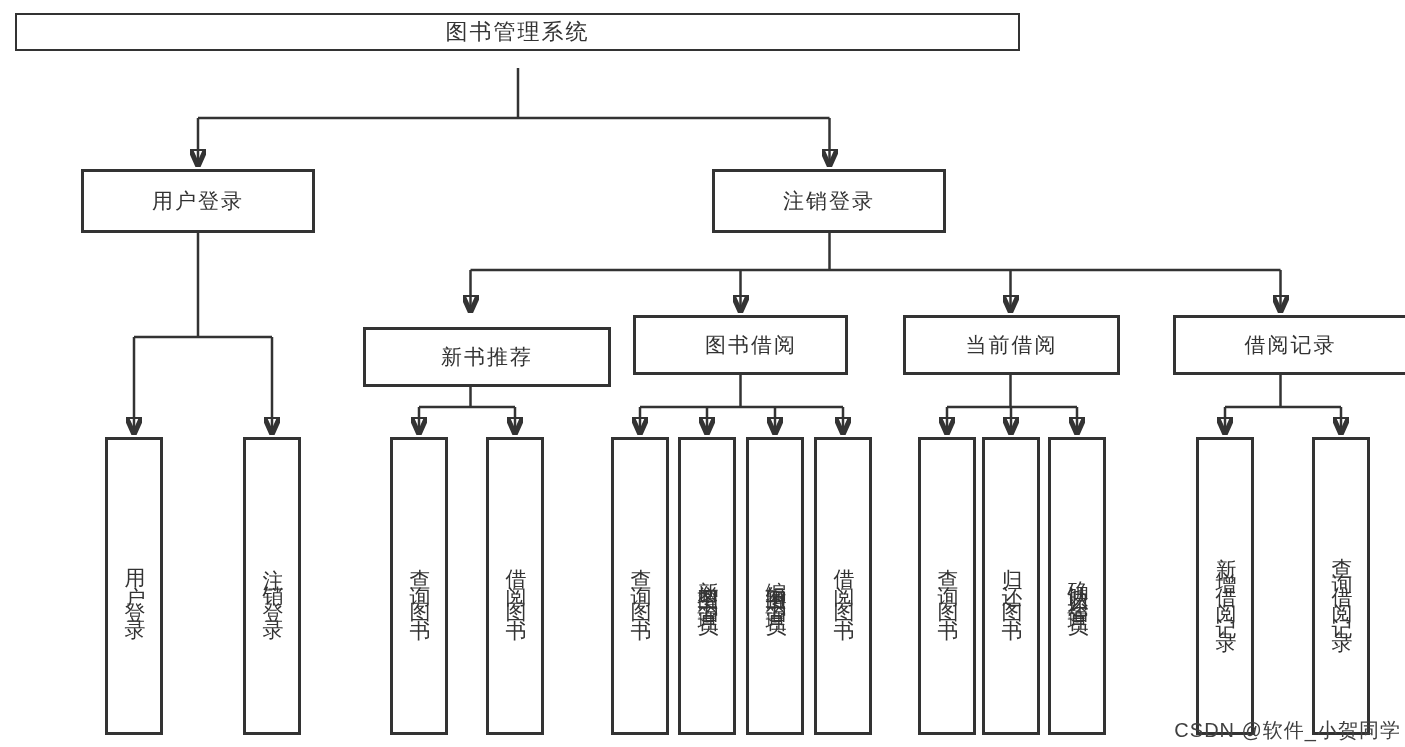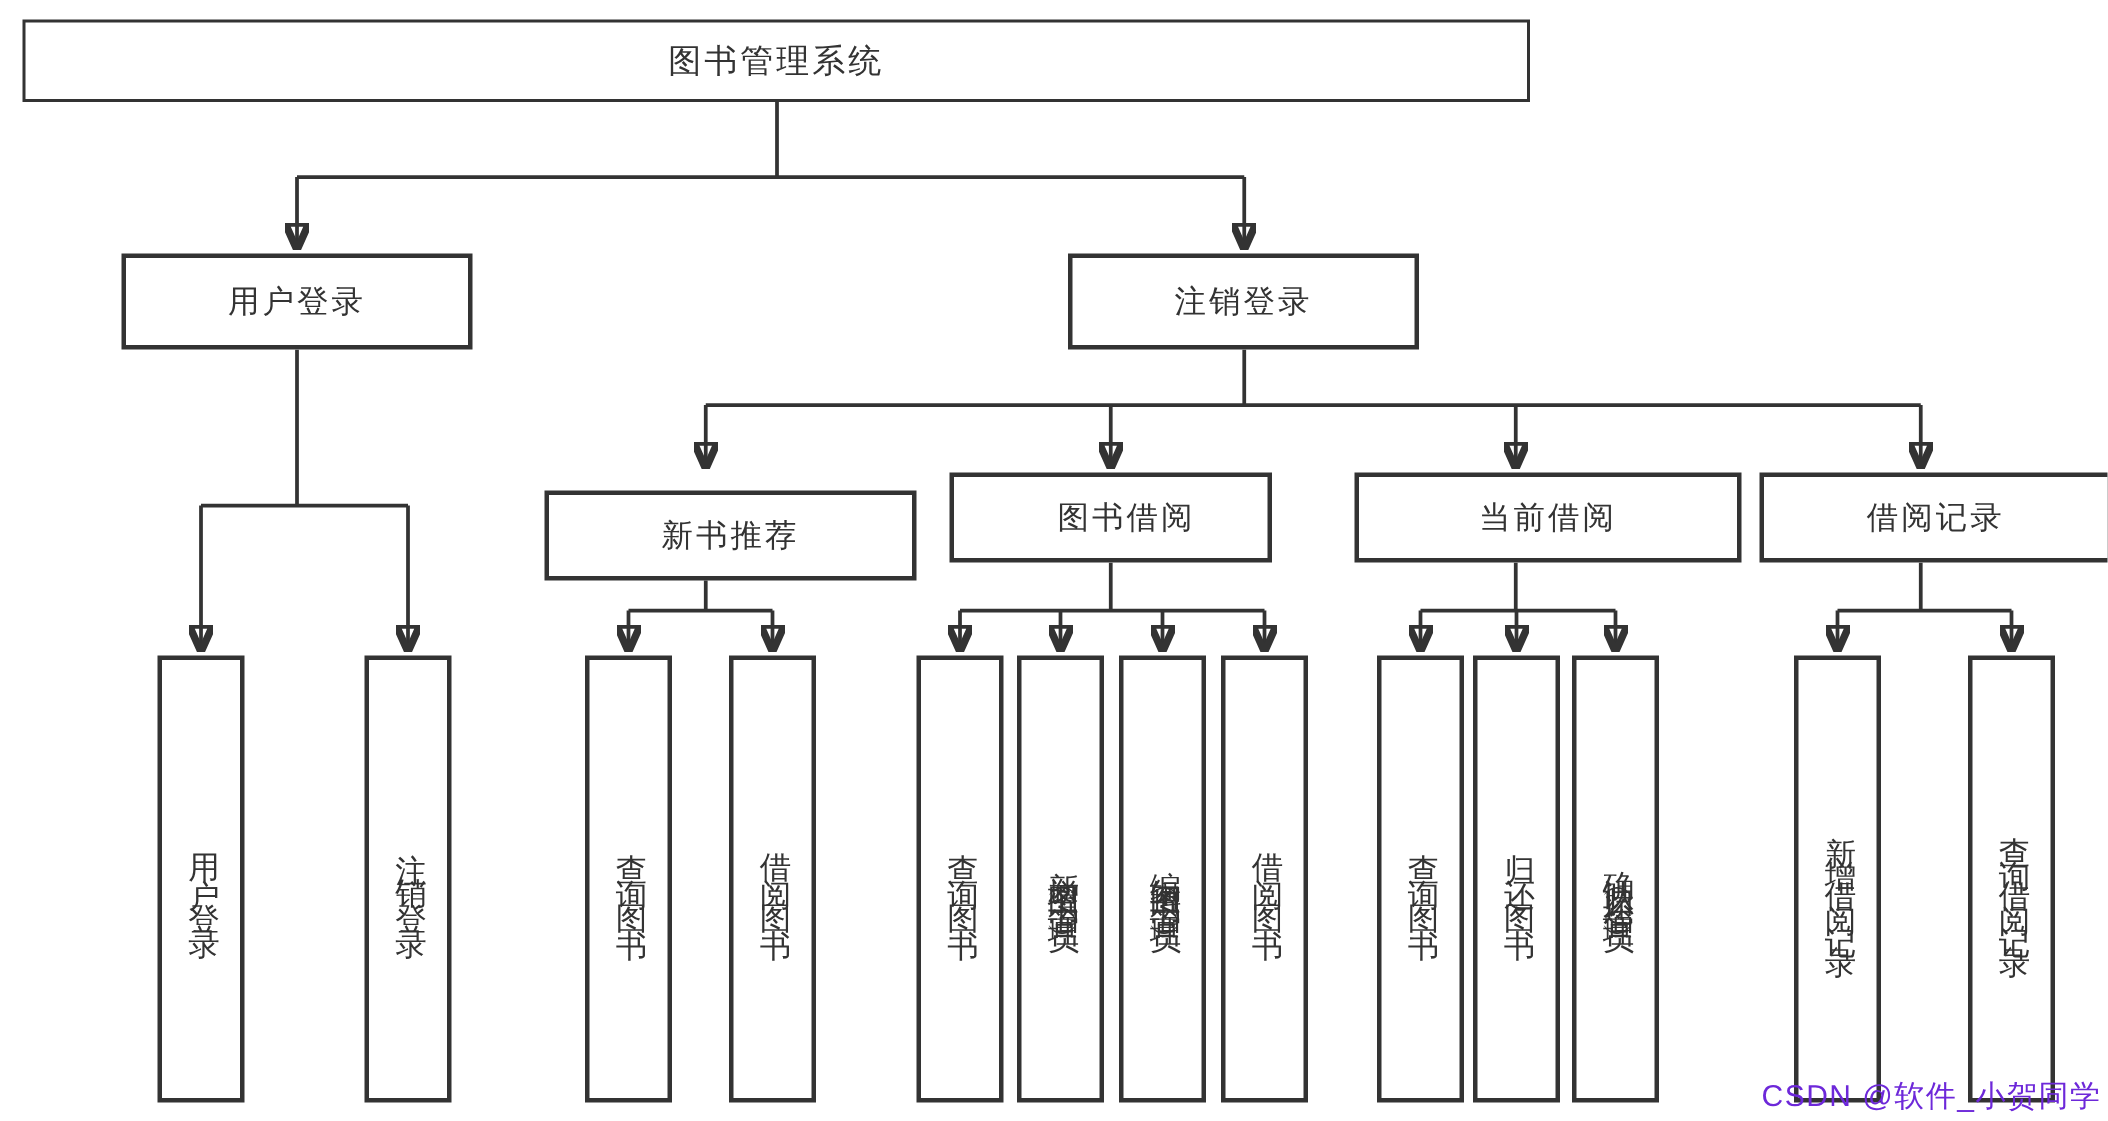--- a/index.html
+++ b/index.html
@@ -21,21 +21,21 @@
     text-align:center; line-height:50px; font-size:21px;
     width:58px; top:437px; height:298px;
   }
   .sp-lg { letter-spacing:17px; }
   .sp-md { letter-spacing:15px; }
   .sp-sm { letter-spacing:5px; }
   svg.connectors { position:absolute; left:0; top:0; z-index:1; }
   svg.connectors path { stroke:#333333; stroke-width:2.5; fill:none; }
   .watermark {
     position:absolute; right:4px; bottom:3px; z-index:3;
-    font-size:20px; color:#6d28d9; letter-spacing:1px; white-space:nowrap;
+    font-size:20px; color:#404040; letter-spacing:1px; white-space:nowrap;
   }
 </style>
 </head>
 <body>
 
 <svg class="connectors" width="1405" height="747" viewBox="0 0 1405 747">
   <defs>
     <marker id="ah" markerUnits="userSpaceOnUse" markerWidth="18" markerHeight="16" viewBox="0 0 9 8" refX="8.2" refY="4" orient="auto">
       <path d="M0 0 L9 4 L0 8 Z" fill="#333333" stroke="none"></path>
     </marker>
@@ -89,38 +89,38 @@
   </g>
 
   <g>
     <path d="M1280.5 375 V407"></path>
     <path d="M1225 407 H1341"></path>
     <path d="M1225 407 V433" marker-end="url(#ah)"></path>
     <path d="M1341 407 V433" marker-end="url(#ah)"></path>
   </g>
 </svg>
 
-<div class="node h-box root-box" style="left:15px; top:13px; width:1005px; height:55px;">
+<div class="node h-box root-box" style="left:15px; top:13px; width:1005px; height:38px;">
   <span>图书管理系统</span>
 </div>
 
 <div class="node h-box" style="left:81px; top:169px; width:234px; height:64px;">
   <span>用户登录</span>
 </div>
 <div class="node h-box" style="left:712px; top:169px; width:234px; height:64px;">
   <span>注销登录</span>
 </div>
 
 <div class="node h-box" style="left:363px; top:315px; width:248px; height:60px;margin-top:12px;">
   <span>新书推荐</span>
 </div>
 <div class="node h-box" style="left:633px; top:315px; width:215px; height:60px;padding-left:21px;">
   <span>图书借阅</span>
 </div>
-<div class="node h-box" style="left:903px; top:315px; width:258px; height:60px;align-items:center;">
+<div class="node h-box" style="left:903px; top:315px; width:217px; height:60px;align-items:center;">
   <span>当前借阅</span>
 </div>
 <div class="node h-box" style="left:1173px; top:315px; width:235px; height:60px;">
   <span>借阅记录</span>
 </div>
 
 <div class="node leaf sp-lg" style="left:105px;">
   <span>用户登录</span>
 </div>
 <div class="node leaf sp-lg" style="left:243px;">

